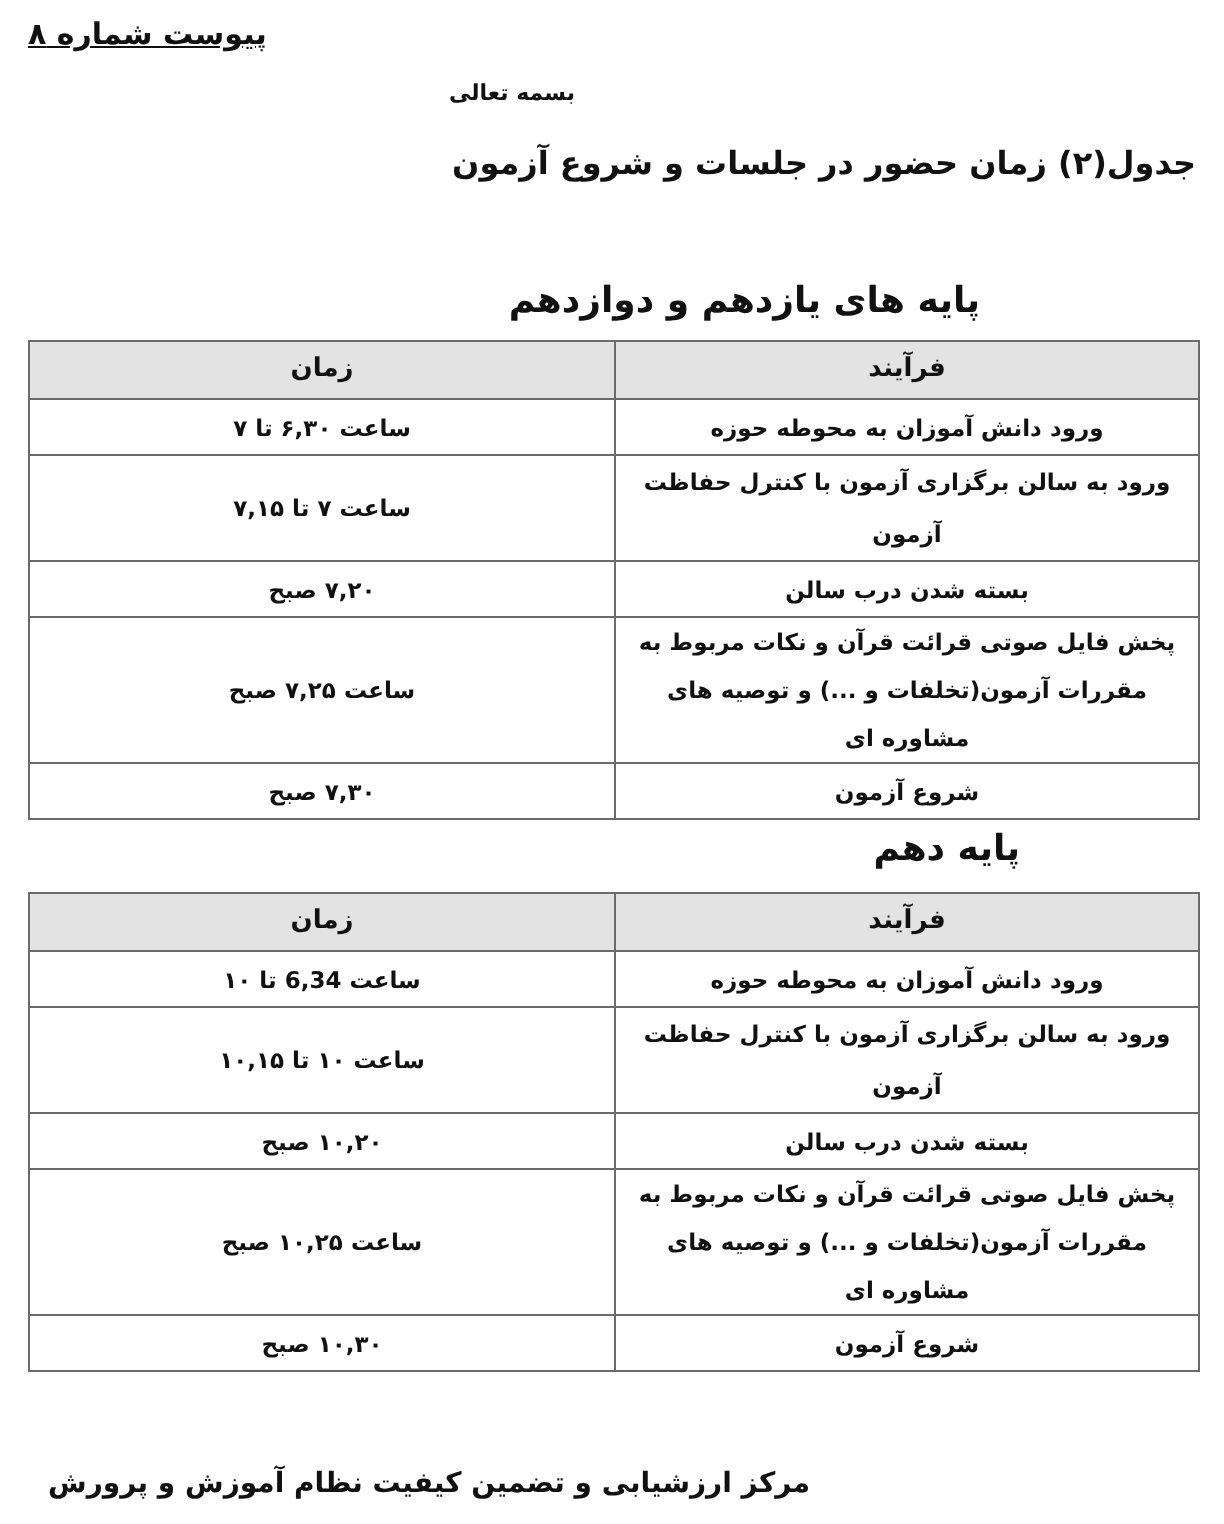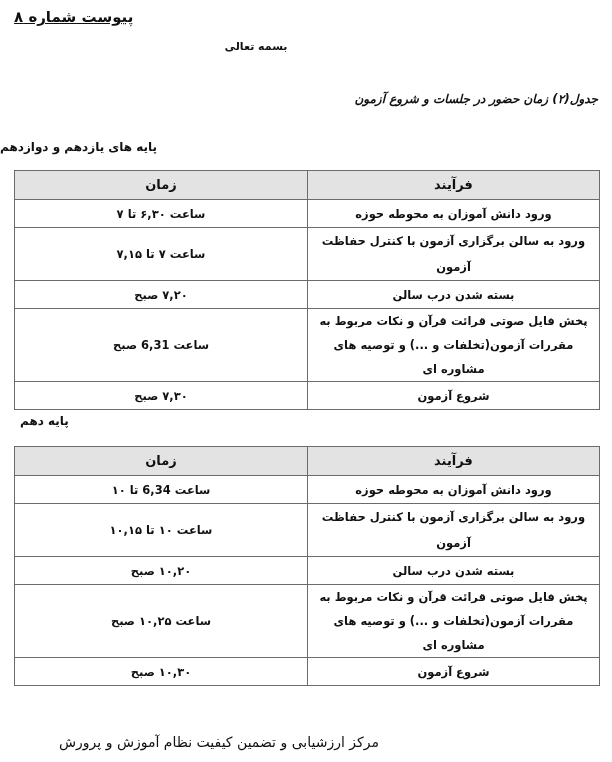--- a/index.html
+++ b/index.html
@@ -25,31 +25,30 @@
     text-decoration: underline;
   }
   .basmala {
     left: 0; width: 512px; top: 40px;
     text-align: center;
     font-size: 11px;
     font-weight: bold;
     direction: rtl;
   }
   .doc-title {
-    right: 14px; top: 92px;
-    font-size: 12px;
+    right: 14px; top: 72px;
+    font-size: 16px;
     font-weight: bold;
     direction: rtl;
     white-space: nowrap;
-    font-style: italic;
   }
   .section-title {
     left: 0; width: 490px;
-    text-align: left;
-    font-size: 12px;
+    text-align: right;
+    font-size: 18px;
     font-weight: bold;
     direction: rtl;
   }
   table.sched {
     position: absolute;
     left: 14px;
     width: 585px;
     border-collapse: collapse;
     direction: rtl;
     table-layout: fixed;
@@ -68,24 +67,23 @@
     font-size: 13px;
     height: 28px;
   }
   table.sched td { height: 27px; font-weight: bold; }
   table.sched td.multi { line-height: 24px; height: 54px; }
   .col-process { width: 292px; }
   .col-time { width: 293px; }
   .footer {
     left: 24px; top: 734px;
     font-size: 14px;
-    font-weight: normal;
+    font-weight: bold;
     direction: rtl;
     white-space: nowrap;
-    margin-left: 35px;
   }
 </style>
 </head>
 <body>
 
 <div class="abs annex-title">پیوست شماره ۸</div>
 <div class="abs basmala">بسمه تعالی</div>
 <div class="abs doc-title">جدول(۲) زمان حضور در جلسات و شروع آزمون</div>
 
 <div class="abs section-title" style="top:140px;">پایه های یازدهم و دوازدهم</div>
@@ -108,21 +106,21 @@
     <tr>
       <td>ورود به سالن برگزاری آزمون با کنترل حفاظت آزمون</td>
       <td>ساعت ۷ تا ۷,۱۵</td>
     </tr>
     <tr>
       <td>بسته شدن درب سالن</td>
       <td>۷,۲۰ صبح</td>
     </tr>
     <tr>
       <td class="multi">پخش فایل صوتی قرائت قرآن و نکات مربوط به مقررات آزمون(تخلفات و ...) و توصیه های مشاوره ای</td>
-      <td>ساعت 6,31 صبح</td>
+      <td>ساعت ۷,۲۵ صبح</td>
     </tr>
     <tr>
       <td>شروع آزمون</td>
       <td>۷,۳۰ صبح</td>
     </tr>
   </tbody>
 </table>
 
 <div class="abs section-title" style="top:414px;margin-left:20px;">پایه دهم</div>
 <table class="sched" style="top:446px;">

